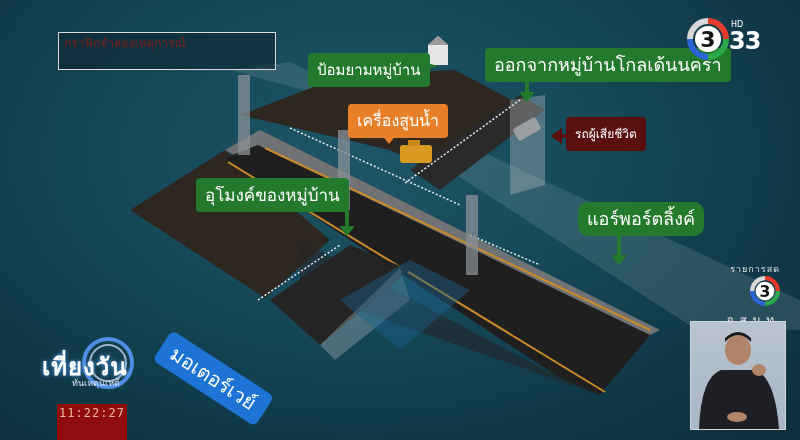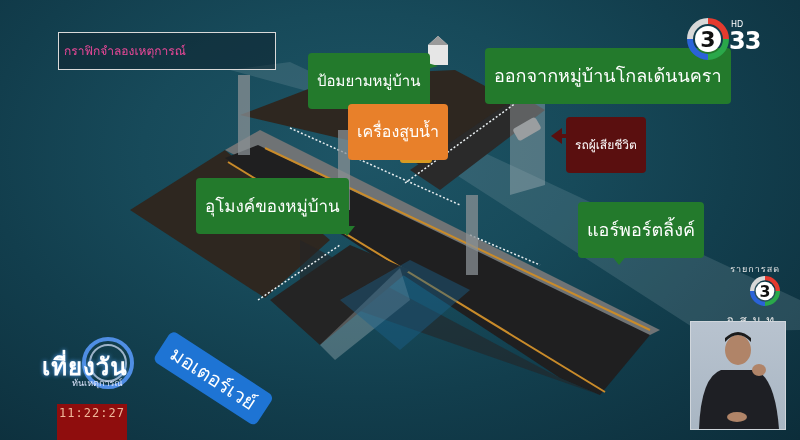--- a/index.html
+++ b/index.html
@@ -4,30 +4,30 @@
   <style>
     html, body { margin:0; padding:0; }
     body {
       width:800px; height:440px; overflow:hidden; position:relative;
       font-family: "DejaVu Sans", sans-serif;
       background: radial-gradient(ellipse at 45% 35%, #1e5566 0%, #174a5a 35%, #123e4d 60%, #0c2d3a 100%);
     }
     .scene { position:absolute; left:0; top:0; width:800px; height:440px; }
     .overlay-label {
       position:absolute; color:#ffffff; font-size:17px; line-height:24px;
-      padding:16px 9px; border-radius:4px; white-space:nowrap;
+      padding:5px 9px; border-radius:4px; white-space:nowrap;
     }
     .green { background:#237a2c; }
     .orange { background:#e8802a; }
     .maroon { background:#5a0f0f; }
     .blue { background:#1e74d4; }
     .title-box {
       position:absolute; left:58px; top:32px; width:218px; height:38px;
       border:1.5px solid #d9d9d9; background:rgba(15,35,45,0.55);
-      color:#ec4899; font-size:12px; line-height:16px; padding:10px 5px; box-sizing:border-box;
+      color:#7f1d1d; font-size:12px; line-height:16px; padding:2px 5px; box-sizing:border-box;
     }
     .title-box div { white-space:nowrap; overflow:hidden; }
     .ch3-logo { position:absolute; left:687px; top:18px; width:42px; height:42px; }
     .hd33 { position:absolute; left:729px; top:20px; color:#fff; }
     .hd33 .hd { font-size:8px; display:block; line-height:9px; margin-left:2px; }
     .hd33 .num { font-size:24px; font-weight:bold; line-height:24px; letter-spacing:-1px; }
     .live-box { position:absolute; left:720px; top:262px; width:60px; text-align:right; color:#e8e8e8; }
     .live-box .t1 { font-size:9px; letter-spacing:1px; }
     .live-box .t2 { font-size:12px; letter-spacing:1px; }
     .signer {
@@ -113,21 +113,21 @@
 
 <div class="title-box">
   <div>กราฟิกจำลองเหตุการณ์</div>
 </div>
 
 <div class="overlay-label green" style="left:308px; top:53px; font-size:15px;">ป้อมยามหมู่บ้าน</div>
 <div class="overlay-label green" style="left:485px; top:48px; font-size:18px;">ออกจากหมู่บ้านโกลเด้นนครา</div>
 <div class="overlay-label orange" style="left:348px; top:104px; font-size:16px;">เครื่องสูบน้ำ</div>
 <div class="overlay-label maroon" style="left:566px; top:117px; font-size:12px;">รถผู้เสียชีวิต</div>
 <div class="overlay-label green" style="left:196px; top:178px; font-size:17px;">อุโมงค์ของหมู่บ้าน</div>
-<div class="overlay-label green" style="left:578px; top:202px; font-size:18px;">แอร์พอร์ตลิ้งค์</div>
+<div class="overlay-label green" style="left:578px; top:202px; font-size:18px;border-radius:10px;">แอร์พอร์ตลิ้งค์</div>
 <div class="overlay-label blue" style="left:172px; top:330px; font-size:20px; padding:6px 12px; transform:rotate(33deg); transform-origin:left top; border-radius:6px;">มอเตอร์เวย์</div>
 
 <svg class="ch3-logo" viewBox="0 0 42 42">
   <path d="M21 3 A18 18 0 0 1 39 21" stroke="#e53a2e" stroke-width="6" fill="none"></path>
   <path d="M39 21 A18 18 0 0 1 21 39" stroke="#2aa84a" stroke-width="6" fill="none"></path>
   <path d="M21 39 A18 18 0 0 1 3 21" stroke="#2a62d8" stroke-width="6" fill="none"></path>
   <path d="M3 21 A18 18 0 0 1 21 3" stroke="#d8d8d8" stroke-width="6" fill="none"></path>
   <circle cx="21" cy="21" r="13" fill="#ffffff"></circle>
   <text x="21" y="29" text-anchor="middle" font-size="22" font-weight="bold" fill="#111" font-family="DejaVu Sans, sans-serif">3</text>
 </svg>
@@ -158,15 +158,15 @@
     <ellipse cx="46" cy="95" rx="10" ry="5" fill="#b08468"></ellipse>
   </svg>
 </div>
 
 <div class="show-logo">
   <svg width="130" height="60" style="position:absolute;left:0;top:0;">
     <ellipse cx="78" cy="30" rx="24" ry="24" stroke="#5a9cff" stroke-width="4" fill="none" opacity="0.85"></ellipse>
     <ellipse cx="78" cy="30" rx="18" ry="18" stroke="#d8e6ff" stroke-width="2" fill="none" opacity="0.7"></ellipse>
   </svg>
   <span class="main">เที่ยงวัน</span>
-  <span class="sub">ทันเหตุการณ์</span>
+  <span class="sub">ทันเหตุนเหต์</span>
 </div>
 <div class="clock">11:22:27</div>
 
 </body></html>

